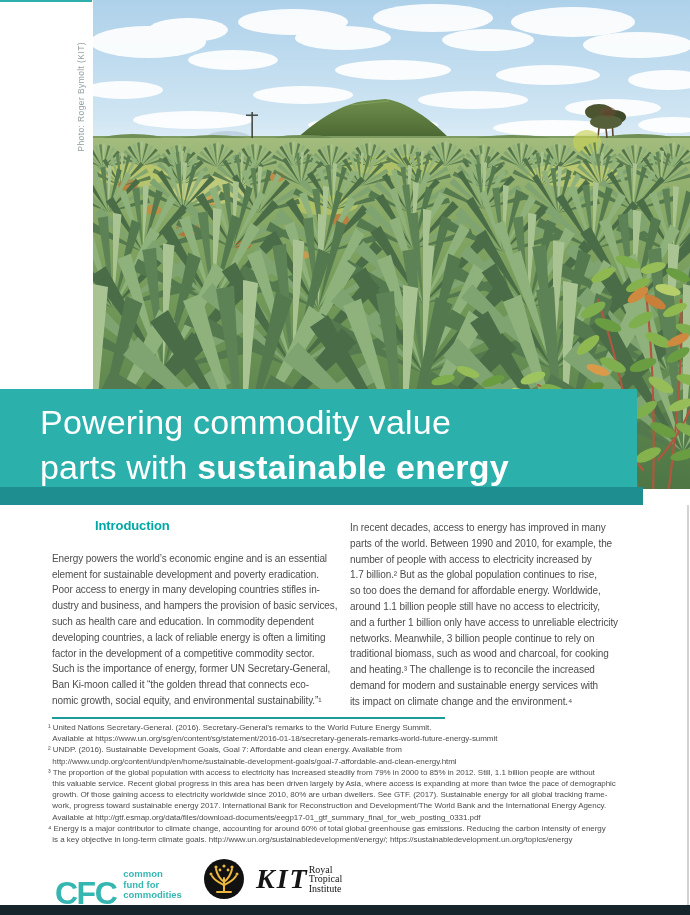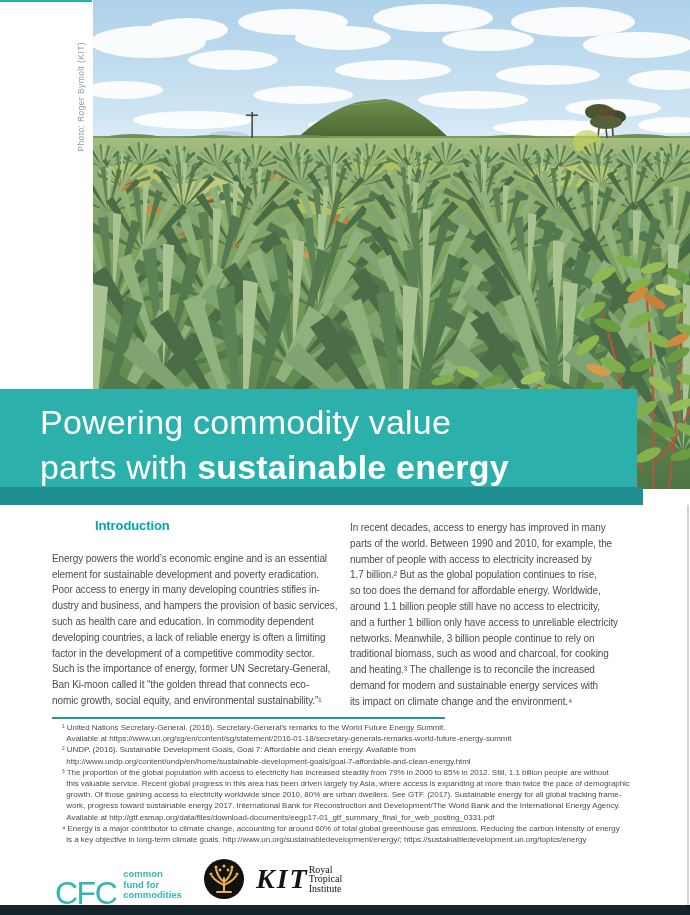--- a/index.html
+++ b/index.html
@@ -22,27 +22,27 @@
 
   
   .columns{position:absolute;left:52px;top:518px;width:600px;display:flex;}
   .col{width:298px;color:#4d4d4f;font-size:10px;line-height:15.8px;letter-spacing:-0.1px;}
   .col .para{white-space:pre-line;}
   .intro-heading{color:#00a9a6;font-weight:700;font-size:13px;margin:0 0 17px 43px;}
   .col.right{padding-top:2px;}
 
   
   .footnote-rule{position:absolute;left:52px;top:717px;width:393px;height:2px;background:#1d9a9a;}
-  .footnotes{position:absolute;left:62px;top:722px;width:615px;color:#4d4d4f;
+  .footnotes{position:absolute;left:48px;top:722px;width:615px;color:#4d4d4f;
              font-size:8px;line-height:11.2px;letter-spacing:-0.05px;}
   .footnotes .fn{white-space:pre-wrap;}
 
   
   .cfc-logo{position:absolute;left:55px;top:862px;display:flex;align-items:center;}
-  .cfc-acronym{font-size:32px;font-weight:400;letter-spacing:-1.5px;color:#36b6b1;line-height:30px;margin-top:16px;}
+  .cfc-acronym{font-size:32px;font-weight:700;letter-spacing:-1.5px;color:#36b6b1;line-height:30px;margin-top:16px;}
   .cfc-name{margin-left:7px;font-size:9.5px;font-weight:700;line-height:10.5px;color:#36b6b1;white-space:pre-line;}
   .kit-logo{position:absolute;left:203px;top:858px;display:flex;align-items:center;}
   .kit-acronym{font-family:"Liberation Serif",serif;font-size:28px;font-weight:600;letter-spacing:2px;
                color:#151515;margin-left:11px;font-style:italic;}
   .kit-name{font-family:"Liberation Serif",serif;font-size:10px;line-height:9.5px;color:#151515;
             white-space:pre-line;}
   .page-label{position:absolute;right:35px;top:880px;font-size:9.5px;color:#6d6e71;letter-spacing:-0.1px;}
   .page-label b{font-weight:700;}
   .bottom-bar{position:absolute;left:0;bottom:0;width:690px;height:10px;background:#16242c;}
   .right-edge{position:absolute;left:687px;top:505px;width:2px;height:401px;background:#d2d2d2;}

